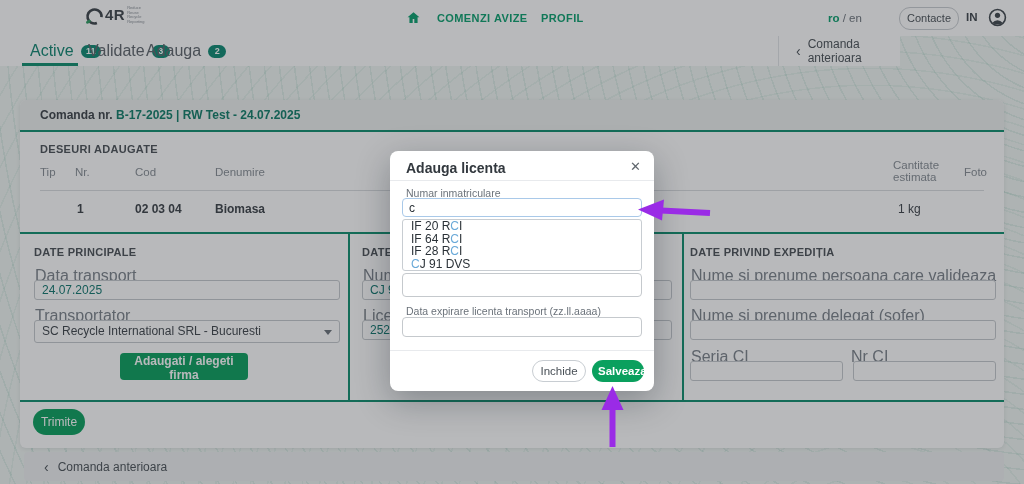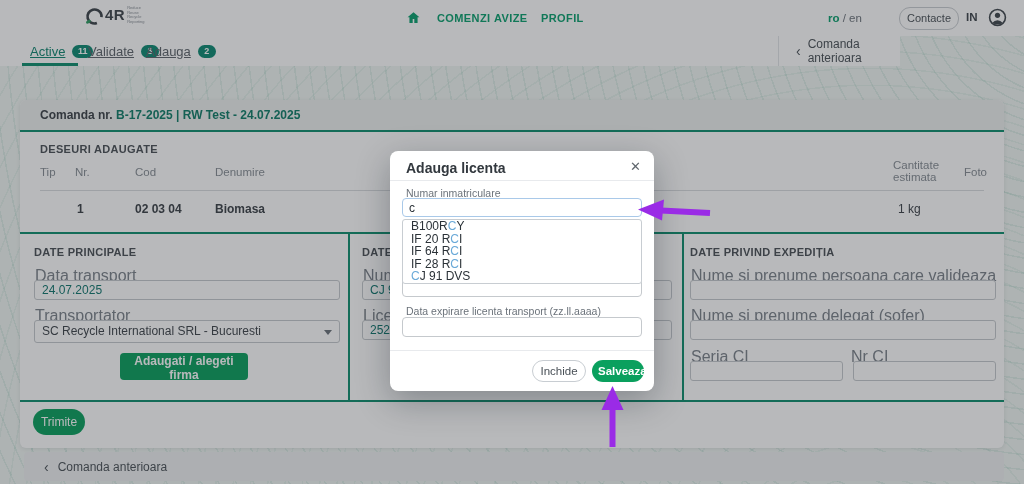--- a/index.html
+++ b/index.html
@@ -24,21 +24,21 @@
   #bgpat{position:absolute;left:0;top:36px;width:1024px;height:448px;background-color:#f1f6f3;
     background-image:
       repeating-radial-gradient(circle at 1070px -60px, rgba(18,140,105,0.09) 0 1.5px, transparent 1.5px 15px),
       repeating-radial-gradient(circle at 870px 560px, rgba(18,140,105,0.06) 0 1.5px, transparent 1.5px 17px);
     z-index:0;}
 
   
   #tabsrow{position:absolute;left:0;top:36px;width:900px;height:30px;background:#fff;z-index:2;}
   #tabsrow .divider{position:absolute;left:778px;top:0;width:1px;height:30px;background:#e2e5e7;}
   .tab{position:absolute;top:0;height:30px;display:flex;align-items:center;gap:7px;cursor:pointer;}
-  .tab .lbl{font-size:13px;color:#5d646b;text-decoration:underline;}
+  .tab .lbl{font-size:16px;color:#5d646b;}
   .tab.active .lbl{color:#0f8570;}
   .tab .badge{background:#0c8a72;color:#fff;font-size:9px;font-weight:bold;border-radius:8px;
     padding:1.5px 5.5px;min-width:7px;text-align:center;}
   .tab-underline{position:absolute;left:22px;top:27px;width:56px;height:3px;background:#0e8e6e;}
   .prev-top{position:absolute;left:788px;top:0;width:112px;height:30px;display:flex;align-items:center;
     gap:7px;font-size:12px;color:#4a5157;cursor:pointer;padding-left:8px;}
   .chev{font-size:14px;color:#4a5157;line-height:1;}
 
   
   #card{position:absolute;left:20px;top:100px;width:984px;height:348px;background:#fff;border-radius:6px;
@@ -224,21 +224,20 @@
 
   <div id="modal">
     <div id="modal-title">Adauga licenta</div>
     <span id="modal-x">✕</span>
     <div class="mdiv" style="top:29px;"></div>
 
     <span class="mlabel" style="top:36px;">Numar inmatriculare</span>
     <input class="minput" id="m-input-numar" value="c" style="">
 
     <div id="m-dropdown">
-      <div class="sug"><span>B100R</span><span class="hl">C</span><span>Y</span></div>
       <div class="sug"><span>IF 20 R</span><span class="hl">C</span><span>I</span></div>
       <div class="sug"><span>IF 64 R</span><span class="hl">C</span><span>I</span></div>
       <div class="sug"><span>IF 28 R</span><span class="hl">C</span><span>I</span></div>
       <div class="sug"><span></span><span class="hl">C</span><span>J 91 DVS</span></div>
     </div>
 
     <input class="minput" id="m-input-hidden" style="">
 
     <span class="mlabel" style="top:154px;">Data expirare licenta transport (zz.ll.aaaa)</span>
     <input class="minput" id="m-input-exp" style="">

